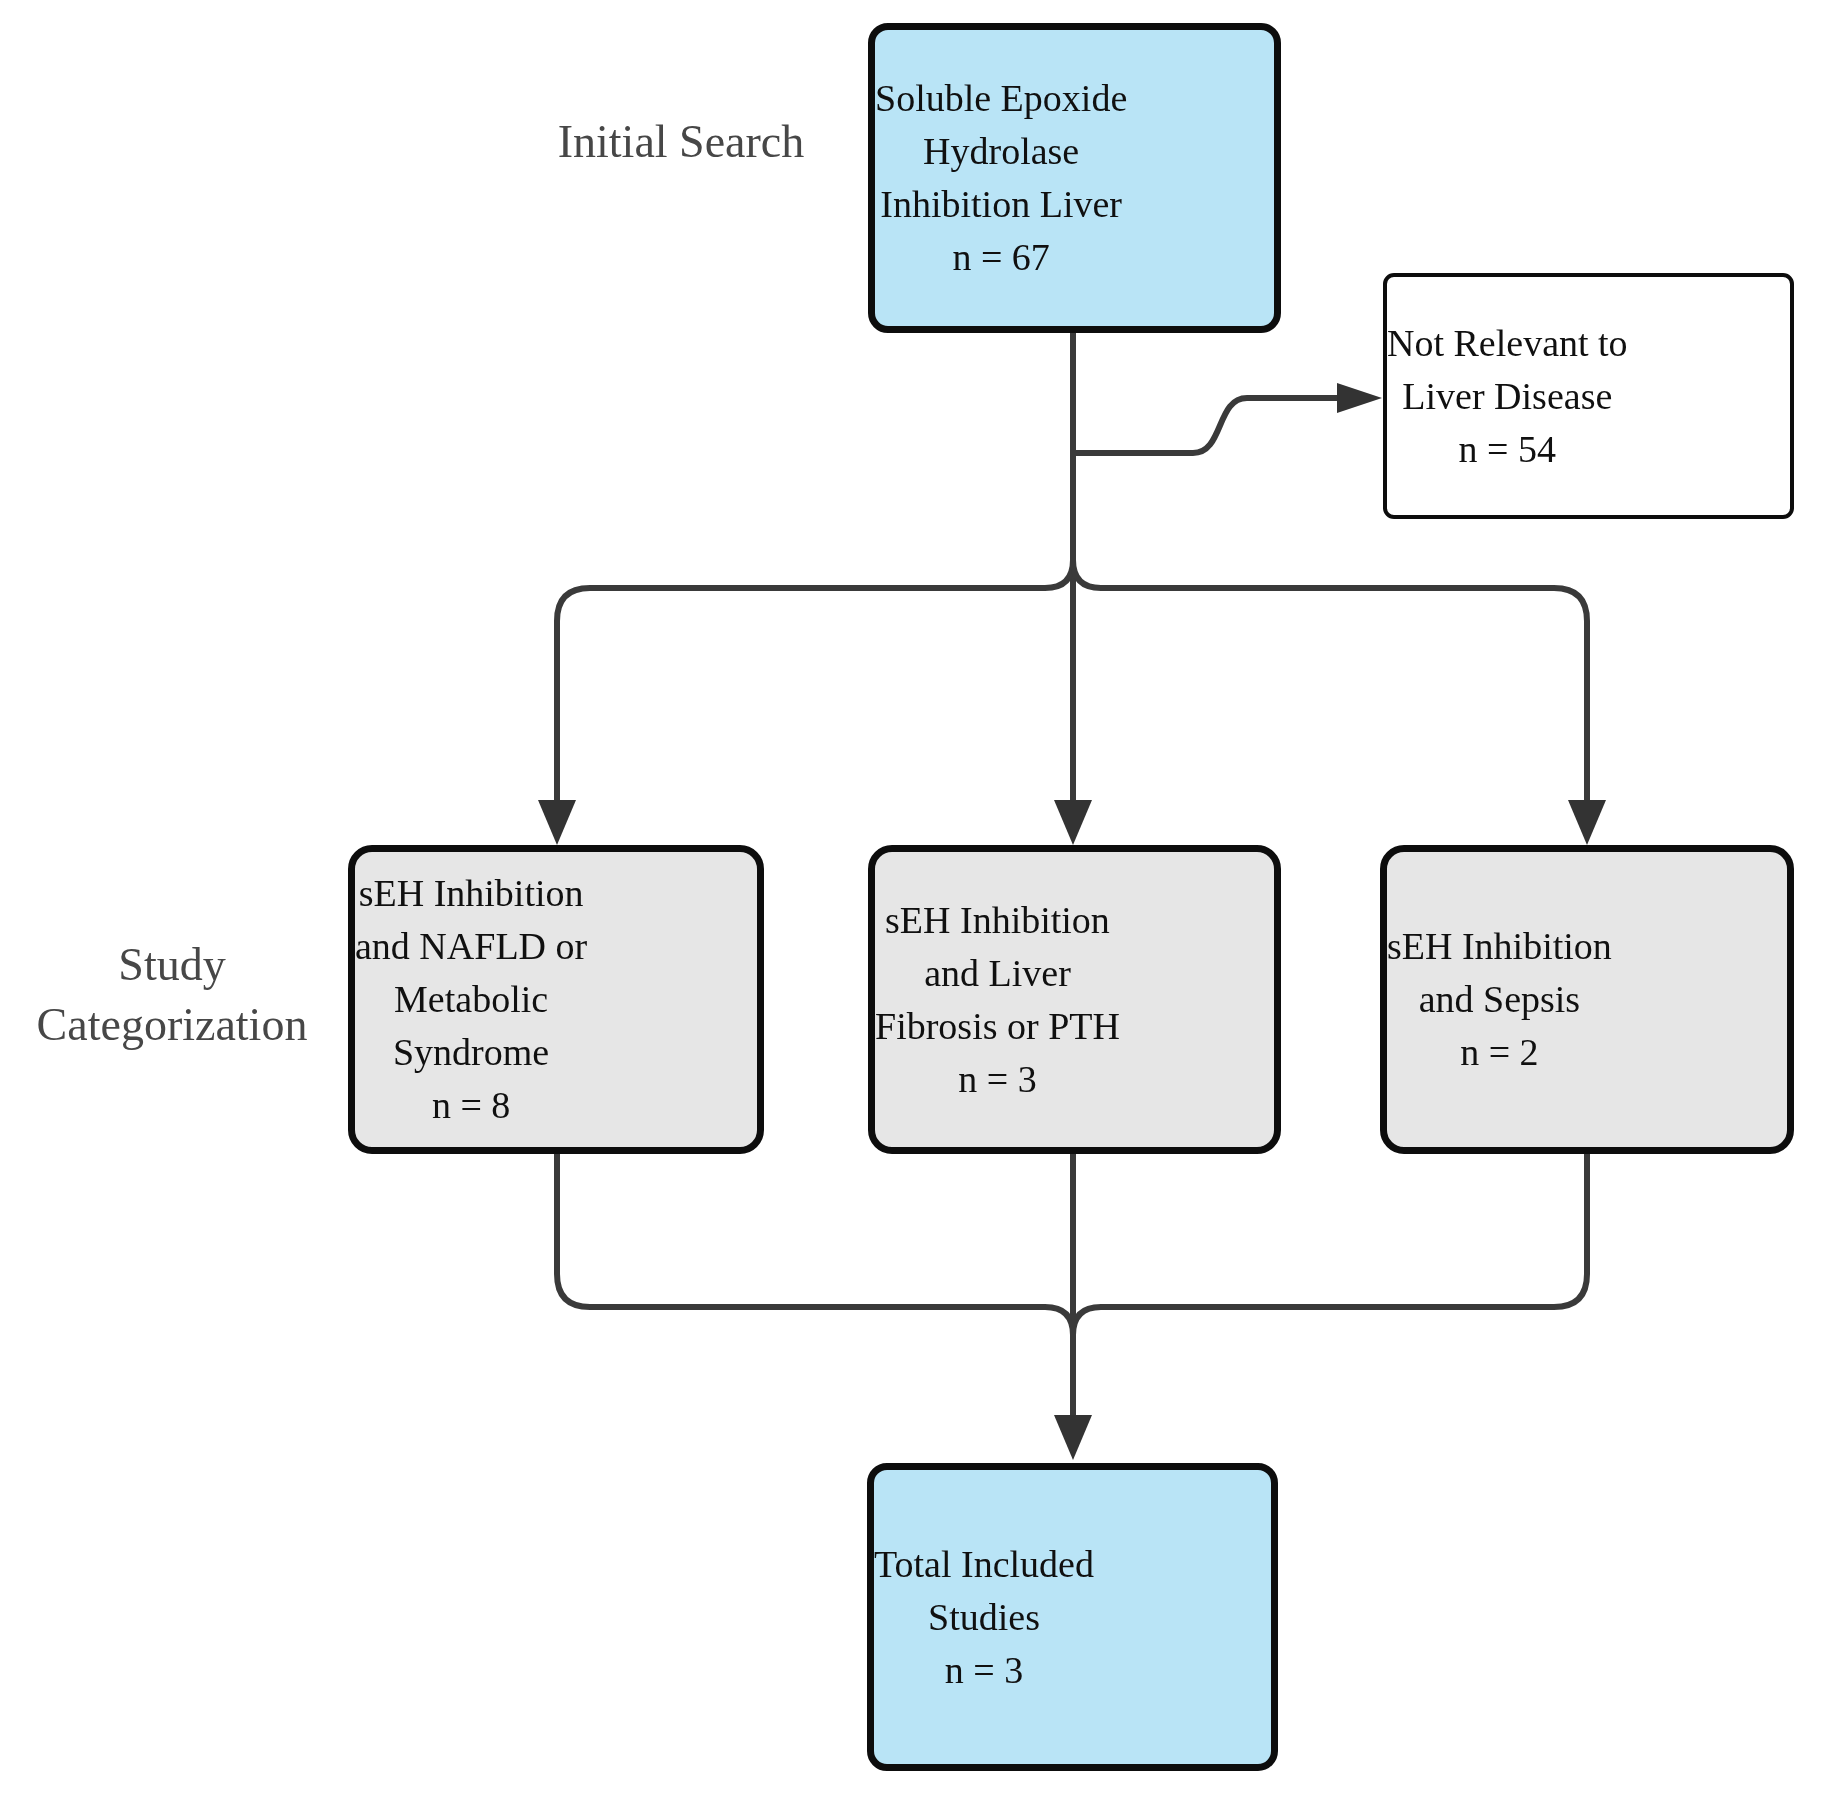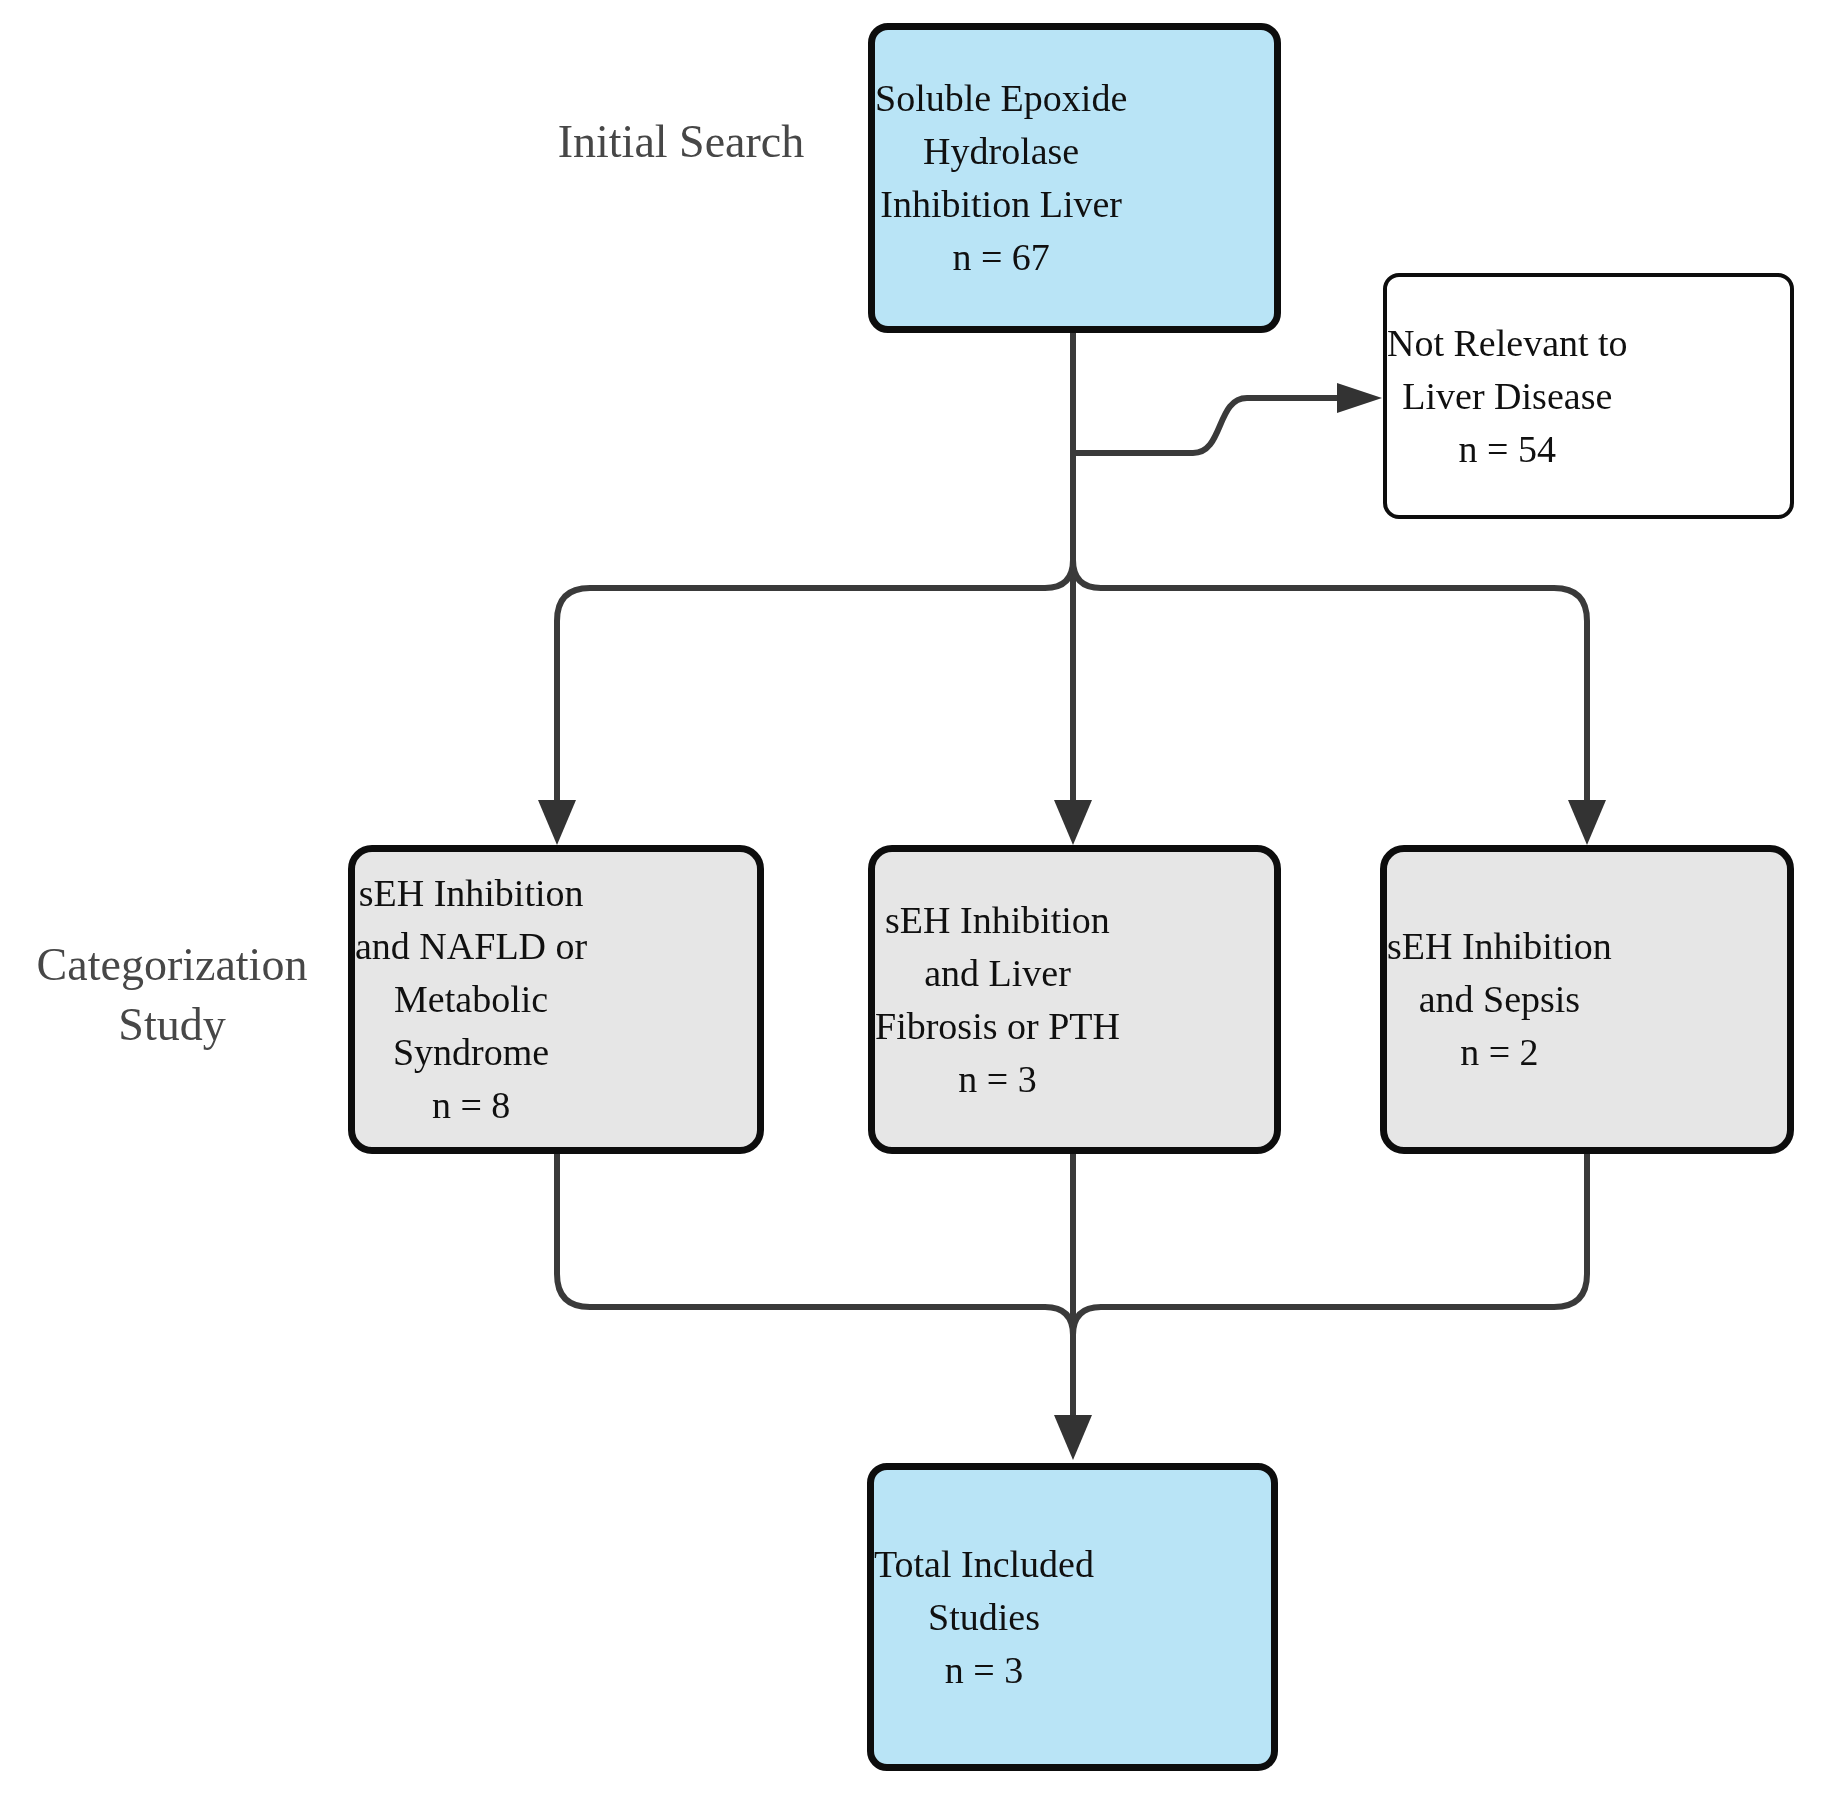--- a/index.html
+++ b/index.html
@@ -51,21 +51,21 @@
     border-radius:20px;
   }
   .node.gray{
     background:var(--category-box);
     border:7px solid var(--border);
     border-radius:24px;
   }
   .node.white{
     background:var(--plain-box);
     border:4px solid var(--border);
-    border-radius:16px;
+    border-radius:11px;
   }
   .stage-label{
     position:absolute;
     text-align:center;
     font-size:46px;
     line-height:60px;
     color:var(--label-text);
   }
   
   .pos-initial   {left:868px;  top:23px;   width:413px; height:310px;}
@@ -98,22 +98,22 @@
     <path d="M557 1153 L557 1274 Q557 1307 590 1307 L1045 1307 Q1073 1307 1073 1335"></path>
     <path d="M1587 1153 L1587 1274 Q1587 1307 1554 1307 L1101 1307 Q1073 1307 1073 1335"></path>
     <path d="M1073 1153 L1073 1417"></path>
     <polygon points="1073,1460 1054,1415 1092,1415"></polygon>
   </svg>
 
   <div class="stage-label pos-label-initial">
     <div>Initial Search</div>
   </div>
   <div class="stage-label pos-label-categ">
+    <div>Study</div>
     <div>Categorization</div>
-    <div>Study</div>
   </div>
 
   <div class="node blue pos-initial">
     <div class="node-text">Soluble Epoxide
 Hydrolase
 Inhibition Liver
 n = 67</div>
   </div>
 
   <div class="node white pos-notrel">

